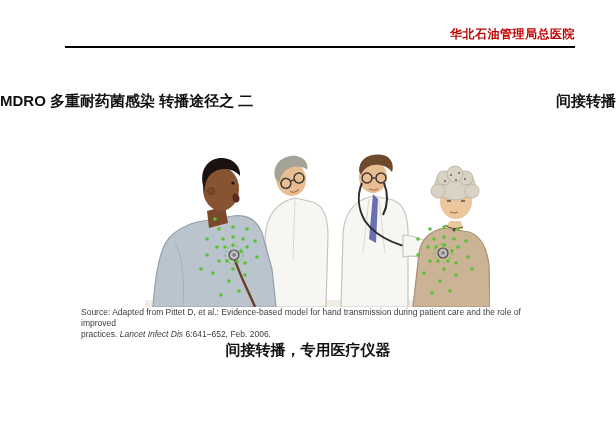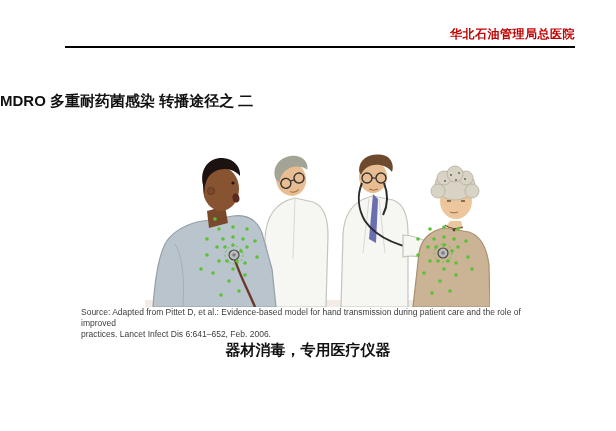--- a/index.html
+++ b/index.html
@@ -19,21 +19,21 @@
     display:flex;justify-content:space-between;align-items:baseline;
     font-size:15px;font-weight:bold;color:#111;line-height:30px;white-space:nowrap;
   }
   .gap-wide{display:inline-block;width:70px;}
   .gap-narrow{display:inline-block;width:14px;}
   .figure-wrap{position:absolute;left:145px;top:149px;width:345px;height:158px;}
   .source-note{
     position:absolute;left:81px;top:307px;width:475px;
     font-size:8.5px;line-height:11px;color:#3c3c3c;
   }
-  .source-note .journal{text-align:right;}
+  .source-note .journal{font-style:italic;text-align:right;}
   .caption{
     position:absolute;top:341px;left:0;width:616px;text-align:center;
     font-size:15px;font-weight:bold;color:#111;
   }
   .page-number{
     position:absolute;top:399px;left:0;width:616px;text-align:center;
     font-size:11px;color:#1a1a1a;
   }
 </style>
 </head>
@@ -41,20 +41,21 @@
 
 <div class="page">
 
   <div class="header-text">华北石油管理局总医院</div>
   <div class="header-rule"></div>
 
   <div class="title-block">
     <div class="title-line">
       <span>MDRO 多重耐药菌感染 转播途径之 二</span>
       <span class="gap-wide"></span>
+      <span>间接转播</span>
     </div>
     <div class="title-line">
       <span class="gap-narrow"></span>
     </div>
   </div>
 
   <div class="figure-wrap">
     <svg width="345" height="158" viewBox="0 0 345 158" xmlns="http://www.w3.org/2000/svg">
 
       <rect x="0" y="151" width="345" height="7" fill="#f2ece4"></rect>
@@ -212,17 +213,17 @@
         </g>
       </g>
     </svg>
   </div>
 
   <div class="source-note">
     <span>Source: Adapted from Pittet D, et al.: Evidence-based model for hand transmission during patient care and the role of improved</span><br>
     <span>practices. </span><span class="journal">Lancet Infect Dis</span><span> 6:641–652, Feb. 2006.</span>
   </div>
 
-  <div class="caption">器材消毒，专用医疗仪器</div>
+  <div class="caption">间接转播，专用医疗仪器</div>
 
   <div class="page-number">7</div>
 
 </div>
 
 </body></html>

